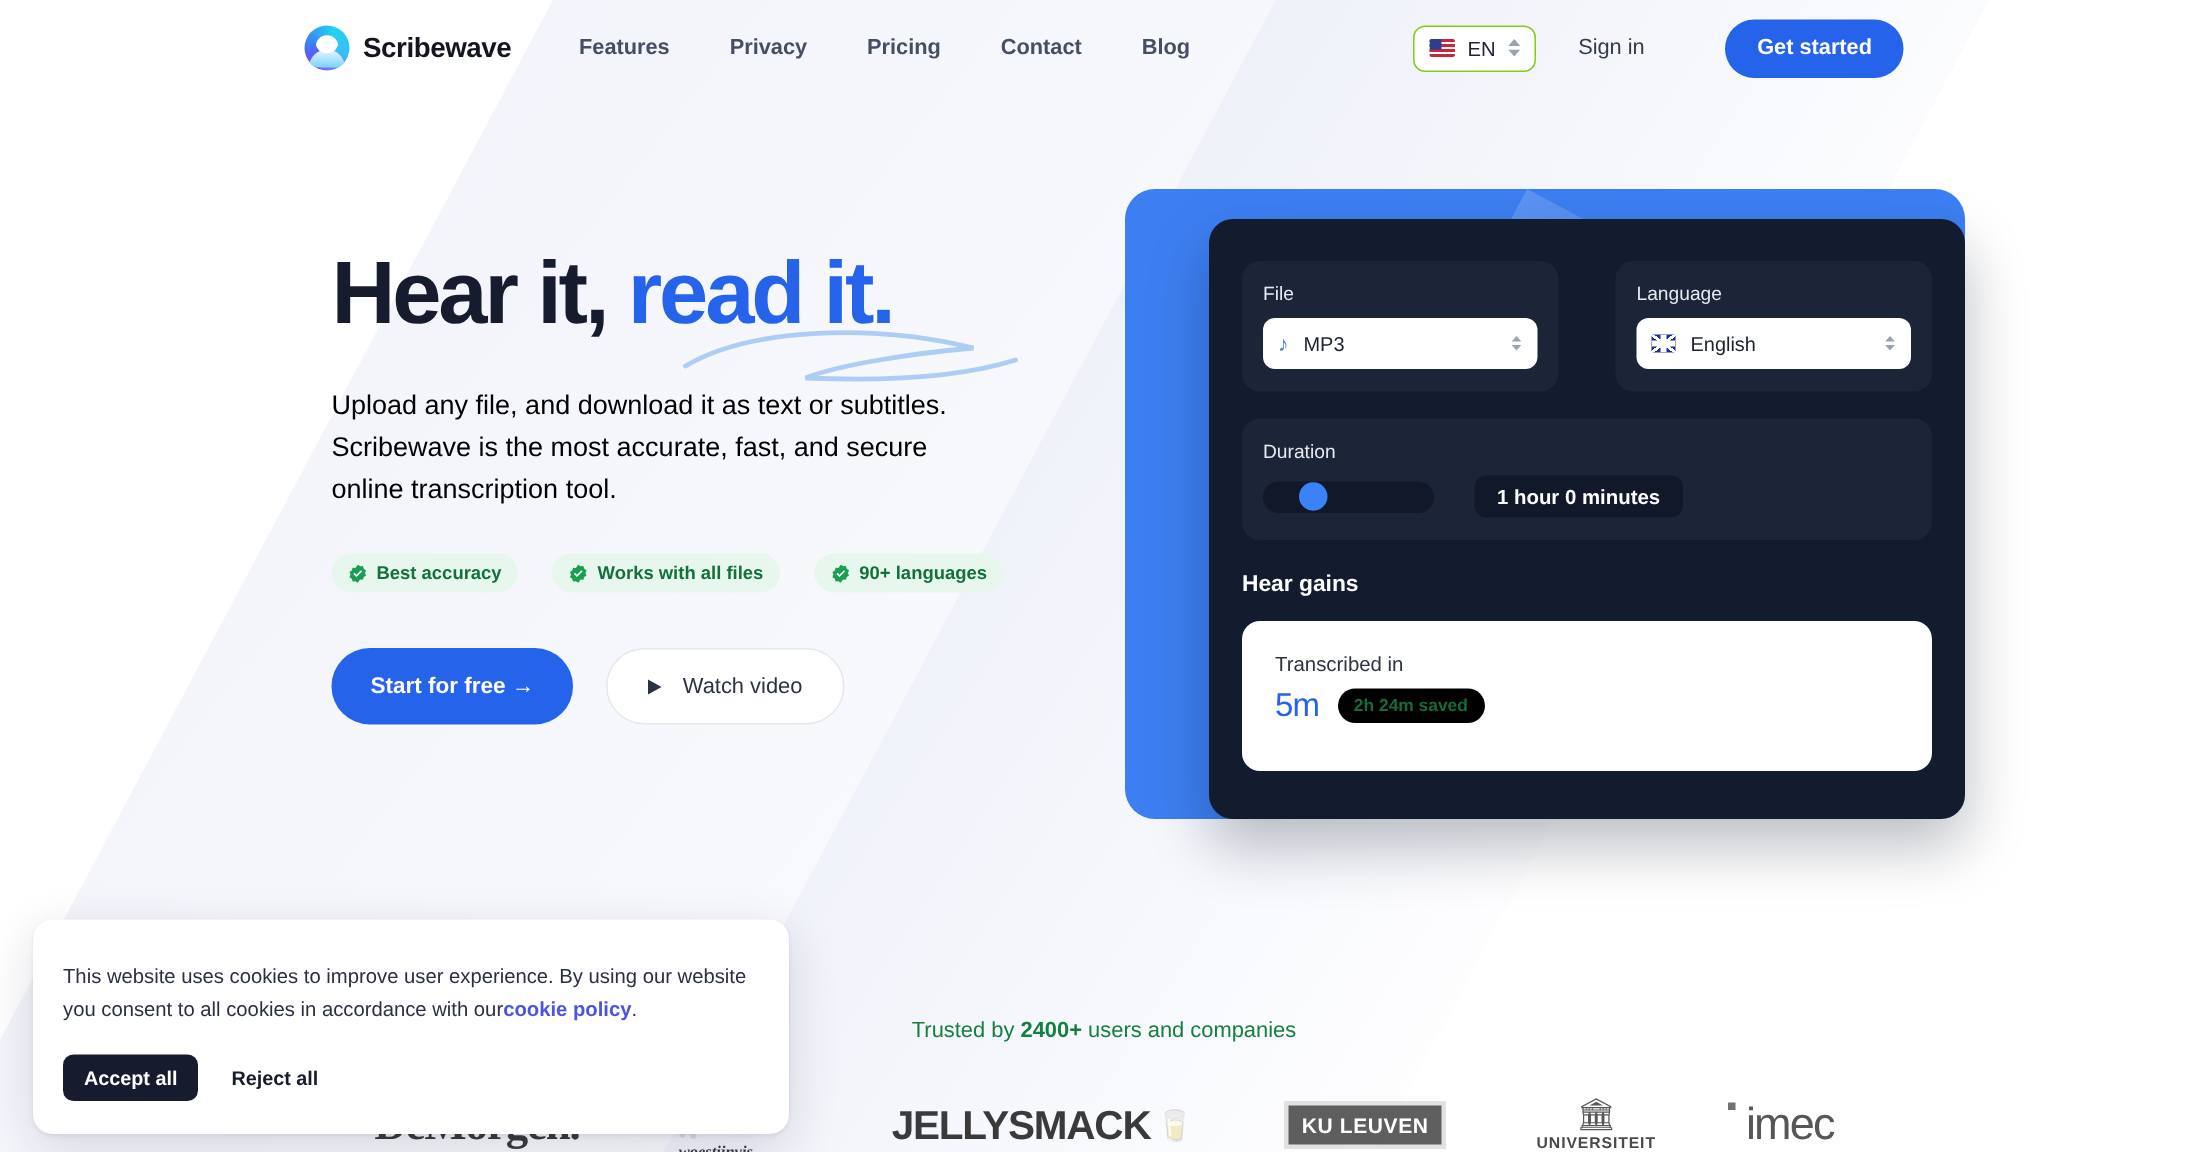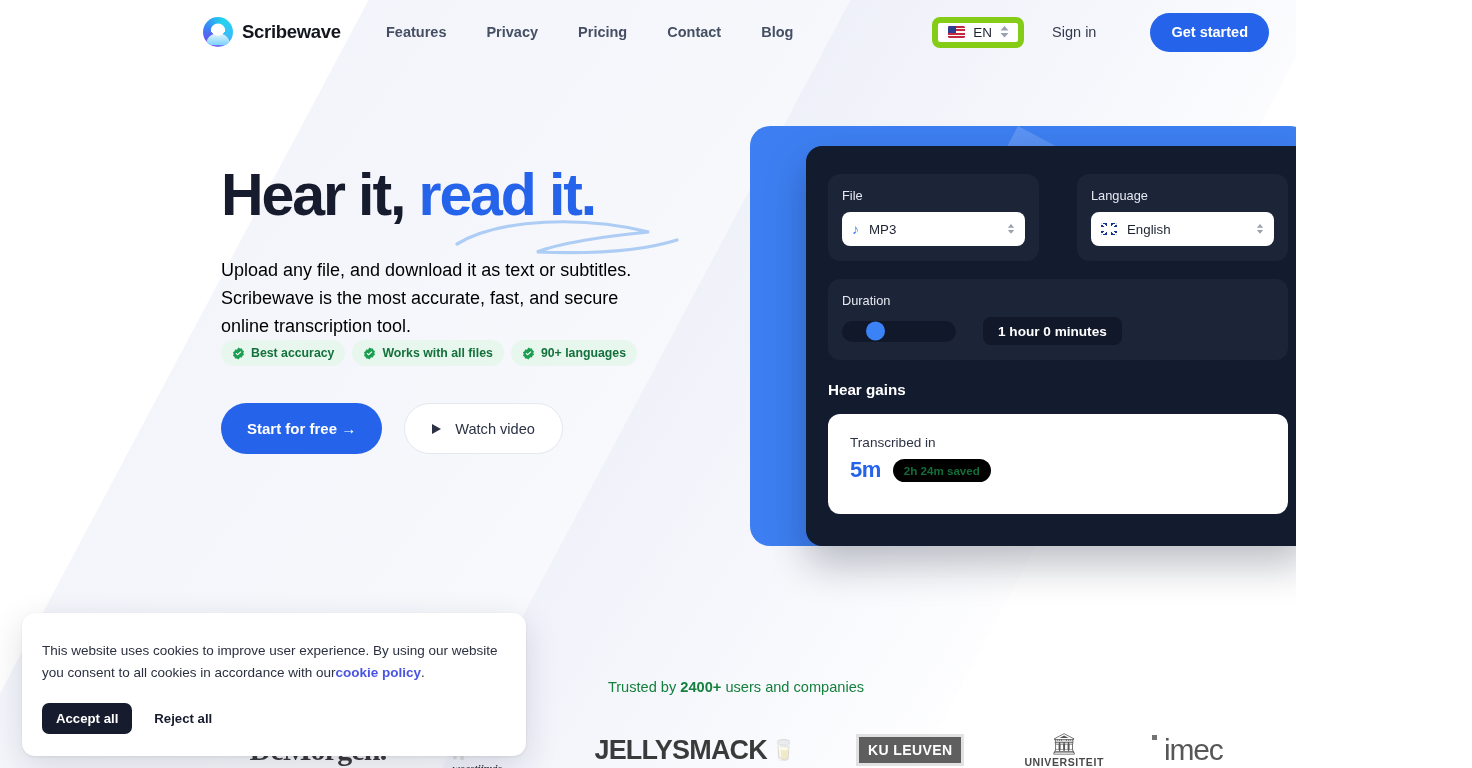--- a/index.html
+++ b/index.html
@@ -3,21 +3,21 @@
 <meta charset="utf-8">
 <style>
   * { box-sizing: border-box; margin: 0; padding: 0; }
   html, body {
     width: 1472px; height: 768px;
     overflow: hidden;
     background: #ffffff;
     font-family: "Liberation Sans", sans-serif;
     -webkit-font-smoothing: antialiased;
   }
-  .page { position: relative; width: 1296px; height: 768px; overflow: hidden; background:#fff; }
+  .page { position: relative; width: 1472px; height: 768px; overflow: hidden; background:#fff; }
 
   
   .diag-band {
     position: absolute;
     top: -360px; left: 560px;
     width: 760px; height: 1700px;
     background: linear-gradient(100deg, #f3f4fb 0%, #f7f8fc 45%, #ffffff 100%);
     transform: rotate(28deg);
     transform-origin: top left;
     pointer-events: none;
@@ -56,21 +56,21 @@
   }
   .brand-name { font-size: 18.5px; font-weight: 700; color: #14161f; letter-spacing: -0.3px; }
 
   .nav { position: absolute; left: 386px; top: 0; height: 64px; display: flex; align-items: center; gap: 40px; }
   .nav a { font-size: 14.5px; color: #454f63; text-decoration: none; cursor: pointer; white-space: nowrap; font-weight: bold; }
 
   .header-right { position: absolute; right: 203px; top: 0; height: 64px; display: flex; align-items: center; gap: 0; }
   .lang-select {
     display: flex; align-items: center; gap: 8px;
     height: 31px; padding: 0 9px 0 10px;
-    border: 6px solid #84cc16; border-radius: 8px; background: #fff;
+    border: 1px solid #84cc16; border-radius: 8px; background: #fff;
     cursor: pointer; margin-right: 28px;
   }
   .flag-us { width: 17px; height: 12px; border-radius: 1.5px; position: relative; overflow: hidden;
     background: repeating-linear-gradient(180deg,#c5283d 0 1.7px,#fff 1.7px 3.4px); }
   .flag-us::after { content:""; position:absolute; left:0; top:0; width:8px; height:7px; background:#2c3e8f; }
   .lang-code { font-size: 13.5px; color: #1f2433; font-weight: 500; }
   .stepper { display:flex; flex-direction:column; gap:2px; align-items:center; color:#9aa2b1; line-height:0; }
   .stepper svg { display:block; }
   .signin { font-size: 14.5px; color: #333b4d; text-decoration: none; margin-right: 54px; cursor: pointer; }
   .get-started {
@@ -89,21 +89,21 @@
     position: relative;
   }
   h1.hero-title .accent { color: #2563eb; }
   .squiggle { position: absolute; left: 232px; top: 44px; width: 230px; height: 48px; pointer-events: none; }
 
   .hero-sub {
     margin-top: 31px;
     font-size: 18px; line-height: 28px; color: #000000; width: 425px;
   }
 
-  .badges { display: flex; gap: 7px; text-align: right; }
+  .badges { margin-top: 29px; display: flex; gap: 23px; text-align: right; }
   .badge {
     display: inline-flex; align-items: center; gap: 6px;
     height: 26px; padding: 0 11px;
     background: #e7f7ed; border-radius: 100px;
     font-size: 12.3px; font-weight: 600; color: #14713c; white-space: nowrap;
   }
   .badge .chk { width: 13px; height: 13px; flex: 0 0 13px; }
 
   .cta-row { margin-top: 37px; display: flex; align-items: center; gap: 22px; }
   .btn-primary {
@@ -165,21 +165,21 @@
   .slider-thumb { position: absolute; left: 25px; top: 50%; transform: translateY(-50%); width: 19px; height: 19px; border-radius: 50%; background: #3b82f6; cursor: grab; }
   .dur-value { background: #11182a; border-radius: 8px; height: 28px; padding: 0 15px; display: flex; align-items: center;
     font-size: 13.6px; font-weight: 700; color: #fff; white-space: nowrap; }
 
   .gains-title { margin-top: 21px; font-size: 15.2px; font-weight: 700; color: #fff; }
   .gains-card { margin-top: 16px; background: #fff; border-radius: 12px; height: 100px; display: flex; }
   .gain { flex: 1; padding: 21px 0 0 22px; }
   .gain + .gain { border-left: 1px solid #e9ecf2; }
   .gain-label { font-size: 13.6px; color: #2c3344; }
   .gain-row { margin-top: 7px; display: flex; align-items: center; gap: 12px; }
-  .gain-value { font-size: 22px; font-weight: 700; color: #2563eb; letter-spacing: -0.5px; }
+  .gain-value { font-size: 22px; font-weight: 400; color: #2563eb; letter-spacing: -0.5px; }
   .gain-pill { background: #000000; color: #146c38; border-radius: 100px; height: 23px; padding: 0 11px;
     display: inline-flex; align-items: center; gap: 5px; font-size: 11.6px; font-weight: 600; white-space: nowrap; }
   .up-arrow { color: #1a9e50; font-size: 12px; line-height: 1; }
 
   
   .trusted { position: absolute; left: 0; top: 679px; width: 1472px; text-align: center; z-index: 12; }
   .trusted-text { font-size: 14.6px; color: #15803d; }
   .trusted-text b { font-weight: 700; }
 
   .logos { position: absolute; left: 0; top: 730px; width: 1472px; height: 40px; z-index: 12;

